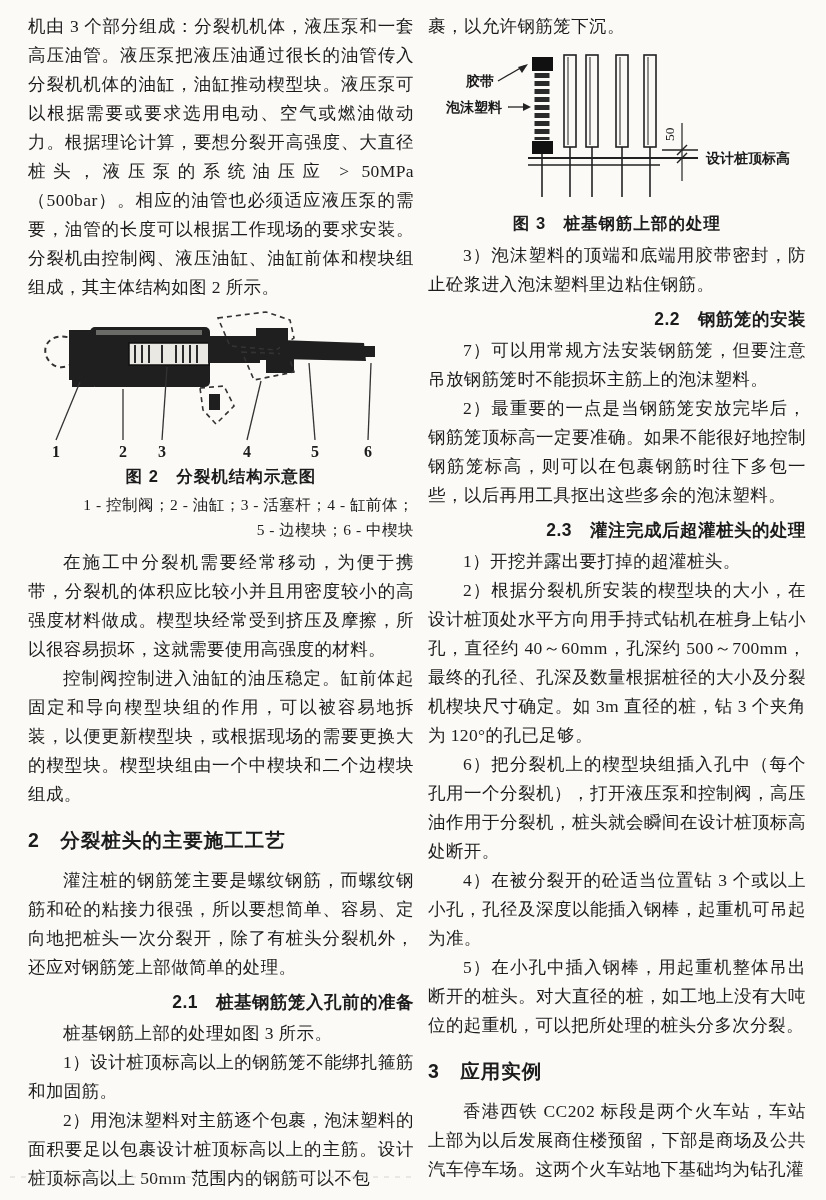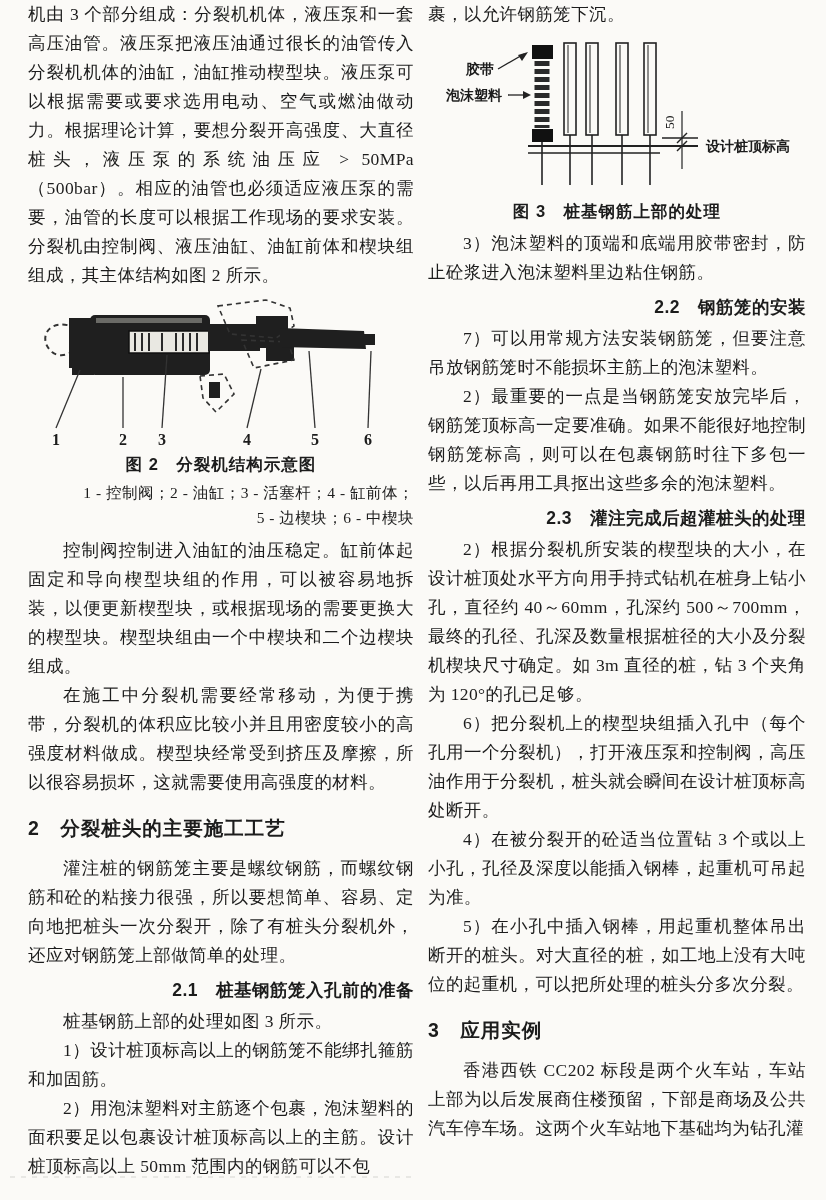--- a/index.html
+++ b/index.html
@@ -5,21 +5,21 @@
   html,body{margin:0;padding:0;background:#e9e9e9;}
   .page{
     position:relative;
     width:826px;height:1200px;
     margin:0 auto;
     background:#fbfaf7;
     color:#1c1c1c;
     font-family:"Liberation Serif","DejaVu Serif",serif;
     overflow:hidden;
   }
-  .col{position:absolute;top:0;}
+  .col{position:absolute;top:12px;}
   .col-left{left:28px;width:386px;}
   .col-right{left:428px;width:378px;}
   .body{
     font-size:17.5px;
     line-height:29px;
     letter-spacing:.4px;
     text-align:justify;
     margin:0;
     text-indent:2em;
   }
@@ -126,22 +126,22 @@
         <text class="svg-num" x="130" y="147">3</text>
         <text class="svg-num" x="215" y="147">4</text>
         <text class="svg-num" x="283" y="147">5</text>
         <text class="svg-num" x="336" y="147">6</text>
       </svg>
       <figcaption class="figcap">图 2　分裂机结构示意图</figcaption>
       <p class="legend">1 - 控制阀；2 - 油缸；3 - 活塞杆；4 - 缸前体；</p>
       <p class="legend">5 - 边楔块；6 - 中楔块</p>
     </figure>
 
+    <p class="body">在施工中分裂机需要经常移动，为便于携带，分裂机的体积应比较小并且用密度较小的高强度材料做成。楔型块经常受到挤压及摩擦，所以很容易损坏，这就需要使用高强度的材料。</p>
     <p class="body">控制阀控制进入油缸的油压稳定。缸前体起固定和导向楔型块组的作用，可以被容易地拆装，以便更新楔型块，或根据现场的需要更换大的楔型块。楔型块组由一个中楔块和二个边楔块组成。</p>
-    <p class="body">在施工中分裂机需要经常移动，为便于携带，分裂机的体积应比较小并且用密度较小的高强度材料做成。楔型块经常受到挤压及摩擦，所以很容易损坏，这就需要使用高强度的材料。</p>
 
     <h2 class="h-section">2　分裂桩头的主要施工工艺</h2>
 
     <p class="body">灌注桩的钢筋笼主要是螺纹钢筋，而螺纹钢筋和砼的粘接力很强，所以要想简单、容易、定向地把桩头一次分裂开，除了有桩头分裂机外，还应对钢筋笼上部做简单的处理。</p>
 
     <h3 class="h-sub">2.1　桩基钢筋笼入孔前的准备</h3>
 
     <p class="body">桩基钢筋上部的处理如图 3 所示。</p>
     <p class="body">1）设计桩顶标高以上的钢筋笼不能绑扎箍筋和加固筋。</p>
     <p class="body">2）用泡沫塑料对主筋逐个包裹，泡沫塑料的面积要足以包裹设计桩顶标高以上的主筋。设计桩顶标高以上 50mm 范围内的钢筋可以不包</p>
@@ -201,20 +201,21 @@
       <figcaption class="figcap">图 3　桩基钢筋上部的处理</figcaption>
     </figure>
 
     <p class="body">3）泡沫塑料的顶端和底端用胶带密封，防止砼浆进入泡沫塑料里边粘住钢筋。</p>
 
     <h3 class="h-sub">2.2　钢筋笼的安装</h3>
     <p class="body">7）可以用常规方法安装钢筋笼，但要注意吊放钢筋笼时不能损坏主筋上的泡沫塑料。</p>
     <p class="body">2）最重要的一点是当钢筋笼安放完毕后，钢筋笼顶标高一定要准确。如果不能很好地控制钢筋笼标高，则可以在包裹钢筋时往下多包一些，以后再用工具抠出这些多余的泡沫塑料。</p>
 
     <h3 class="h-sub">2.3　灌注完成后超灌桩头的处理</h3>
+    <p class="body">1）开挖并露出要打掉的超灌桩头。</p>
     <p class="body">2）根据分裂机所安装的楔型块的大小，在设计桩顶处水平方向用手持式钻机在桩身上钻小孔，直径约 40～60mm，孔深约 500～700mm，最终的孔径、孔深及数量根据桩径的大小及分裂机楔块尺寸确定。如 3m 直径的桩，钻 3 个夹角为 120°的孔已足够。</p>
     <p class="body">6）把分裂机上的楔型块组插入孔中（每个孔用一个分裂机），打开液压泵和控制阀，高压油作用于分裂机，桩头就会瞬间在设计桩顶标高处断开。</p>
     <p class="body">4）在被分裂开的砼适当位置钻 3 个或以上小孔，孔径及深度以能插入钢棒，起重机可吊起为准。</p>
     <p class="body">5）在小孔中插入钢棒，用起重机整体吊出断开的桩头。对大直径的桩，如工地上没有大吨位的起重机，可以把所处理的桩头分多次分裂。</p>
 
     <h2 class="h-section">3　应用实例</h2>
     <p class="body">香港西铁 CC202 标段是两个火车站，车站上部为以后发展商住楼预留，下部是商场及公共汽车停车场。这两个火车站地下基础均为钻孔灌</p>
   </div>
 
   <div class="scan-artifact"></div>

